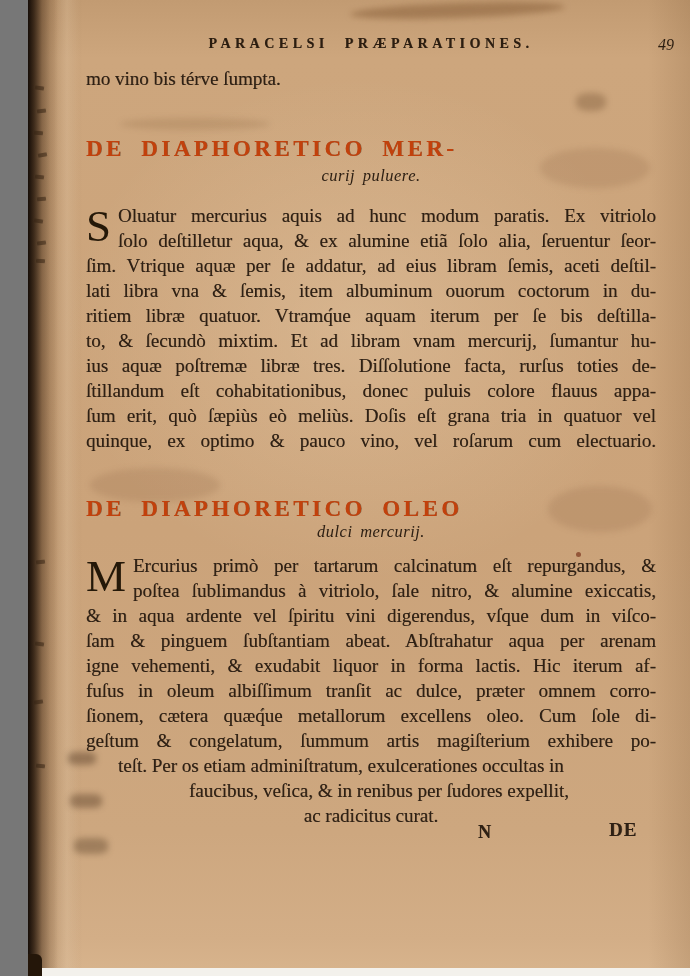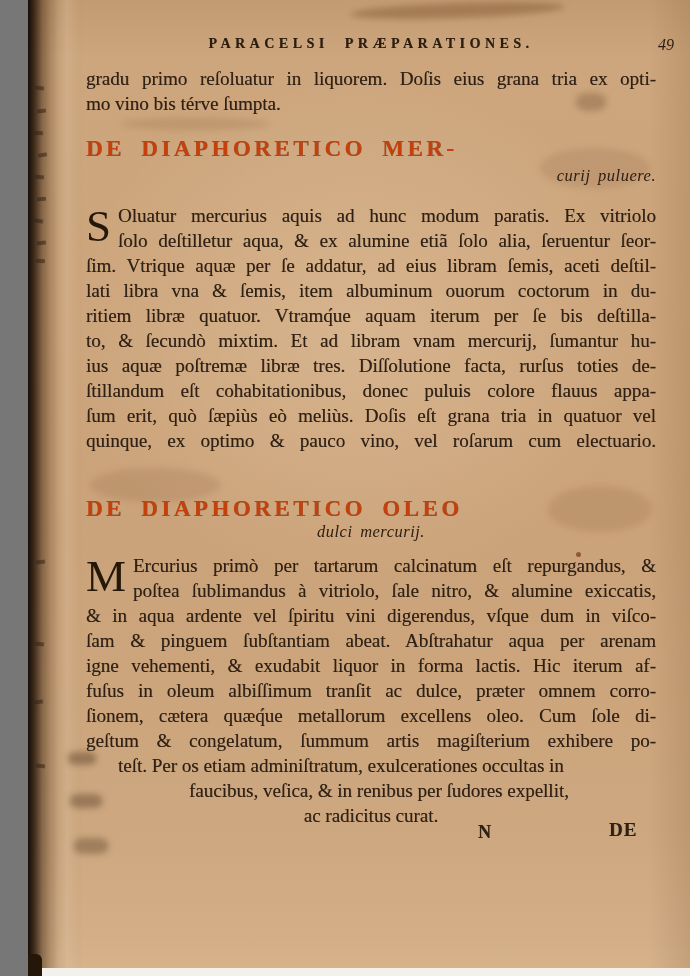--- a/index.html
+++ b/index.html
@@ -83,26 +83,25 @@
   <div class="margin-mark" style="left:7px;top:642px;transform:rotate(7deg);"></div>
   <div class="margin-mark" style="left:6px;top:700px;transform:rotate(-8deg);"></div>
   <div class="margin-mark" style="left:8px;top:764px;transform:rotate(5deg);"></div>
 
   <div class="header-row">
     <div class="running-title ink">PARACELSI PRÆPARATIONES.</div>
     <div class="folio">49</div>
   </div>
 
   <div class="block" style="top:66px;">
-    <div class="line ink">gradu primo reſoluatur in liquorem. Doſis eius grana tria ex opti-</div>
     <div class="line left ink">mo vino bis térve ſumpta.</div>
   </div>
 
   <div class="block heading ink" style="top:136px;">DE DIAPHORETICO MER-</div>
-  <div class="block subheading" style="top:166px;text-align:right;">curij puluere.</div>
+  <div class="block subheading" style="top:166px;">curij puluere.</div>
 
   <div class="block" style="top:203px;">
     <span class="cap">S</span>
     <div class="line ink">Oluatur mercurius aquis ad hunc modum paratis. Ex vitriolo</div>
     <div class="line ink">ſolo deſtilletur aqua, &amp; ex alumine etiã ſolo alia, ſeruentur ſeor-</div>
     <div class="line ink">ſim. Vtrique aquæ per ſe addatur, ad eius libram ſemis, aceti deſtil-</div>
     <div class="line ink">lati libra vna &amp; ſemis, item albuminum ouorum coctorum in du-</div>
     <div class="line ink">ritiem libræ quatuor. Vtramq́ue aquam iterum per ſe bis deſtilla-</div>
     <div class="line ink">to, &amp; ſecundò mixtim. Et ad libram vnam mercurij, ſumantur hu-</div>
     <div class="line ink">ius aquæ poſtremæ libræ tres. Diſſolutione facta, rurſus toties de-</div>

